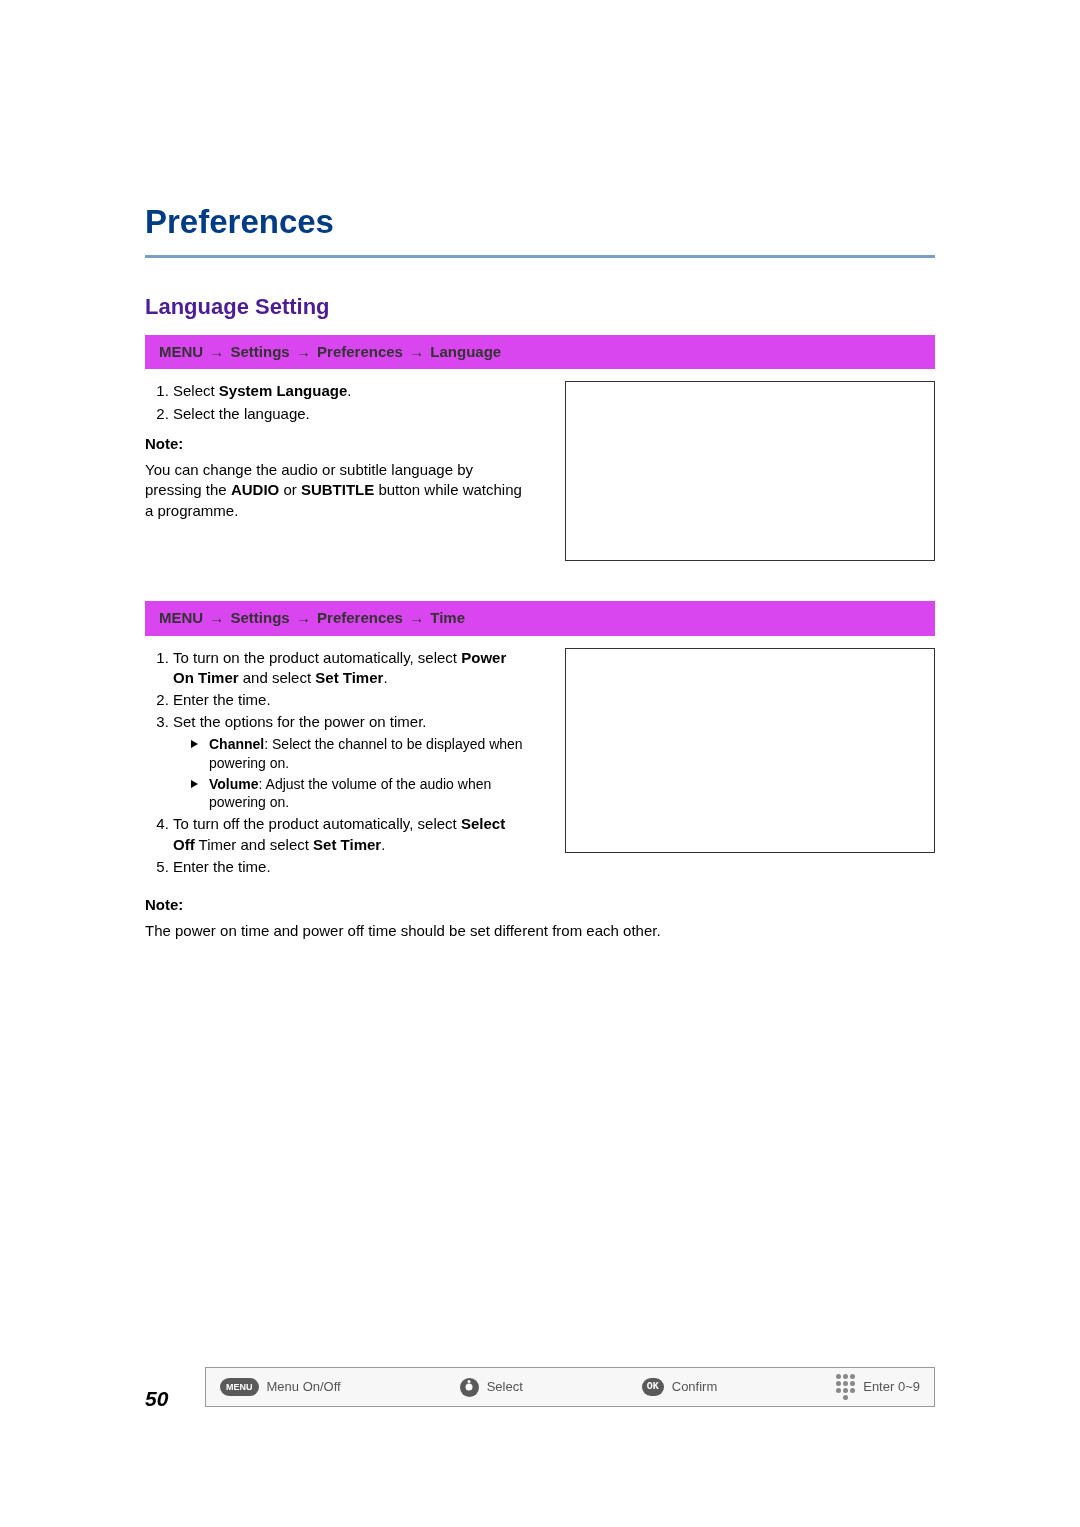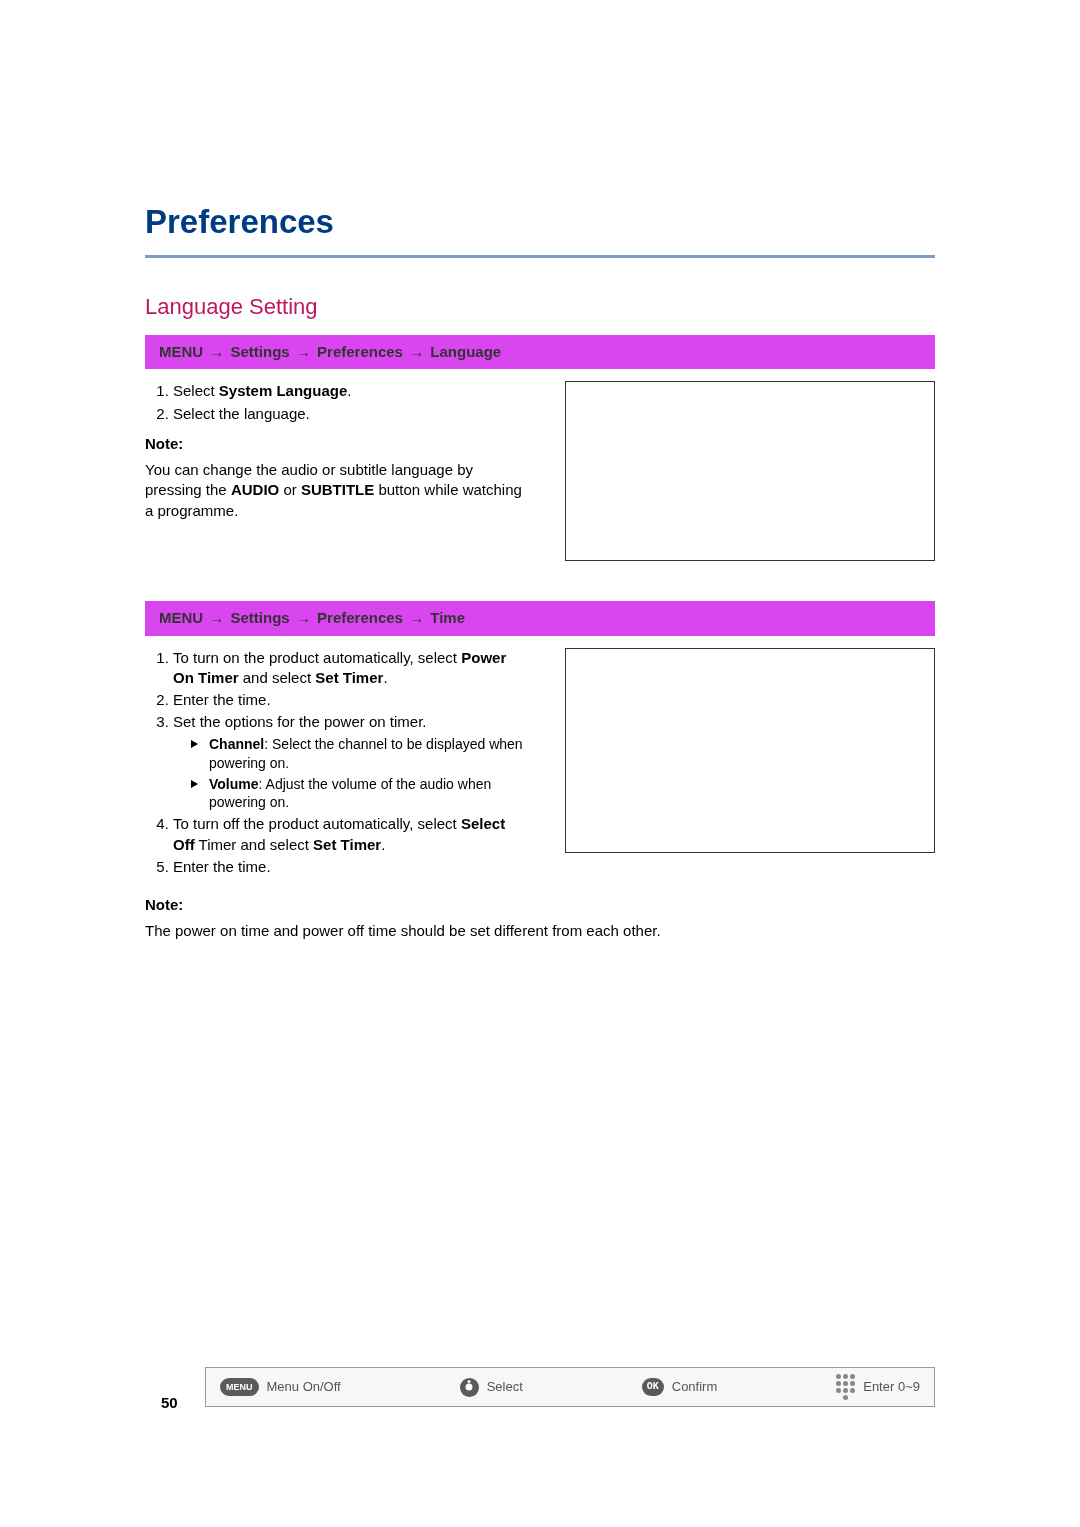--- a/index.html
+++ b/index.html
@@ -19,22 +19,22 @@
   h1.page-title {
     font-size: 33px;
     font-weight: 700;
     color:#003b85;
     padding-bottom: 10px;
     border-bottom: 3px solid #7a9ec4;
     margin-bottom: 34px;
   }
   h2.section-title {
     font-size: 22px;
-    font-weight: 400;
-    color:#be185d;
+    font-weight: 700;
+    color:#4c1d95;
     margin: 0 0 14px 0;
   }
   .breadcrumb {
     background:#d946ef;
     padding:7px 14px;
     font-size: 15px;
     font-weight:700;
     color:#333;
     margin-bottom: 12px;
   }
@@ -95,24 +95,25 @@
 
   
   .footer {
     position:absolute;
     bottom: 120px;
     left:145px;
     right:145px;
   }
   .page-number {
     font-weight:700;
-    font-size:15px;
-    position:absolute;
-    left:16px;
+    font-size:21px;
+    position:absolute;
+    left:0;
     bottom:-6px;
+    font-style:italic;
   }
   .controls-box {
     margin-left:60px;
     border:1px solid #999;
     background:#f7f7f7;
     padding: 6px 14px;
     display:flex;
     justify-content:space-between;
     align-items:center;
     font-size:13px;

